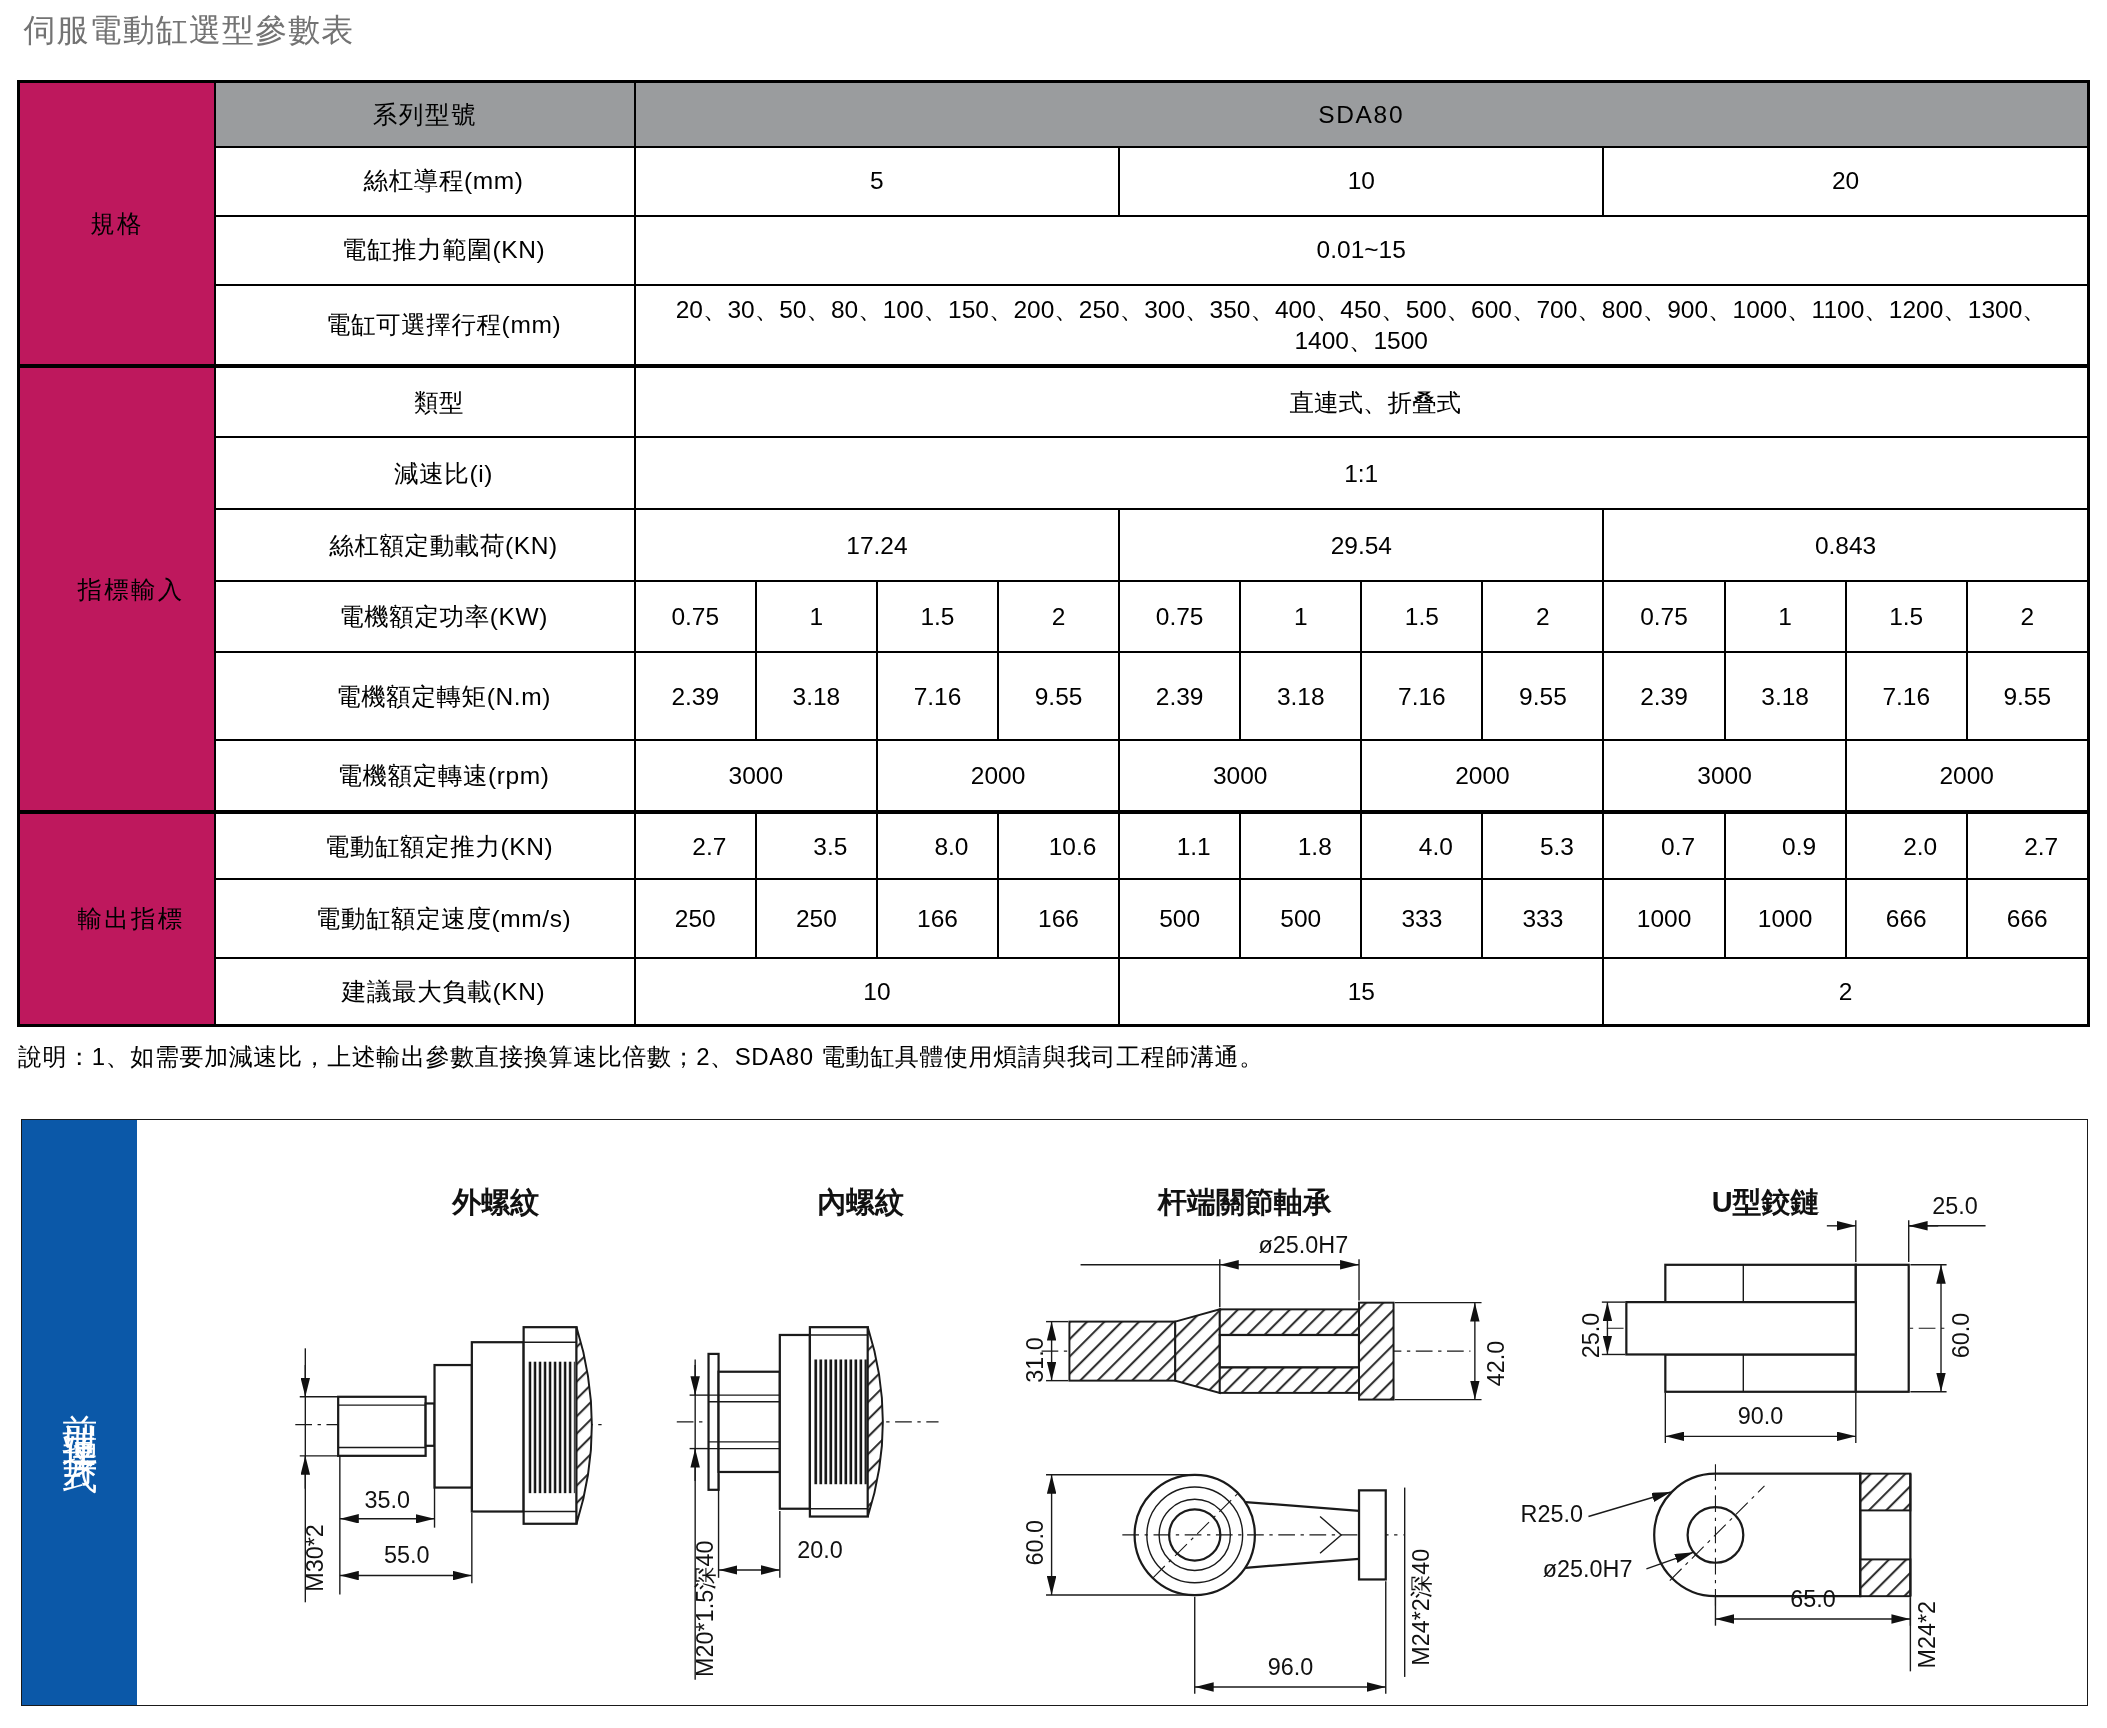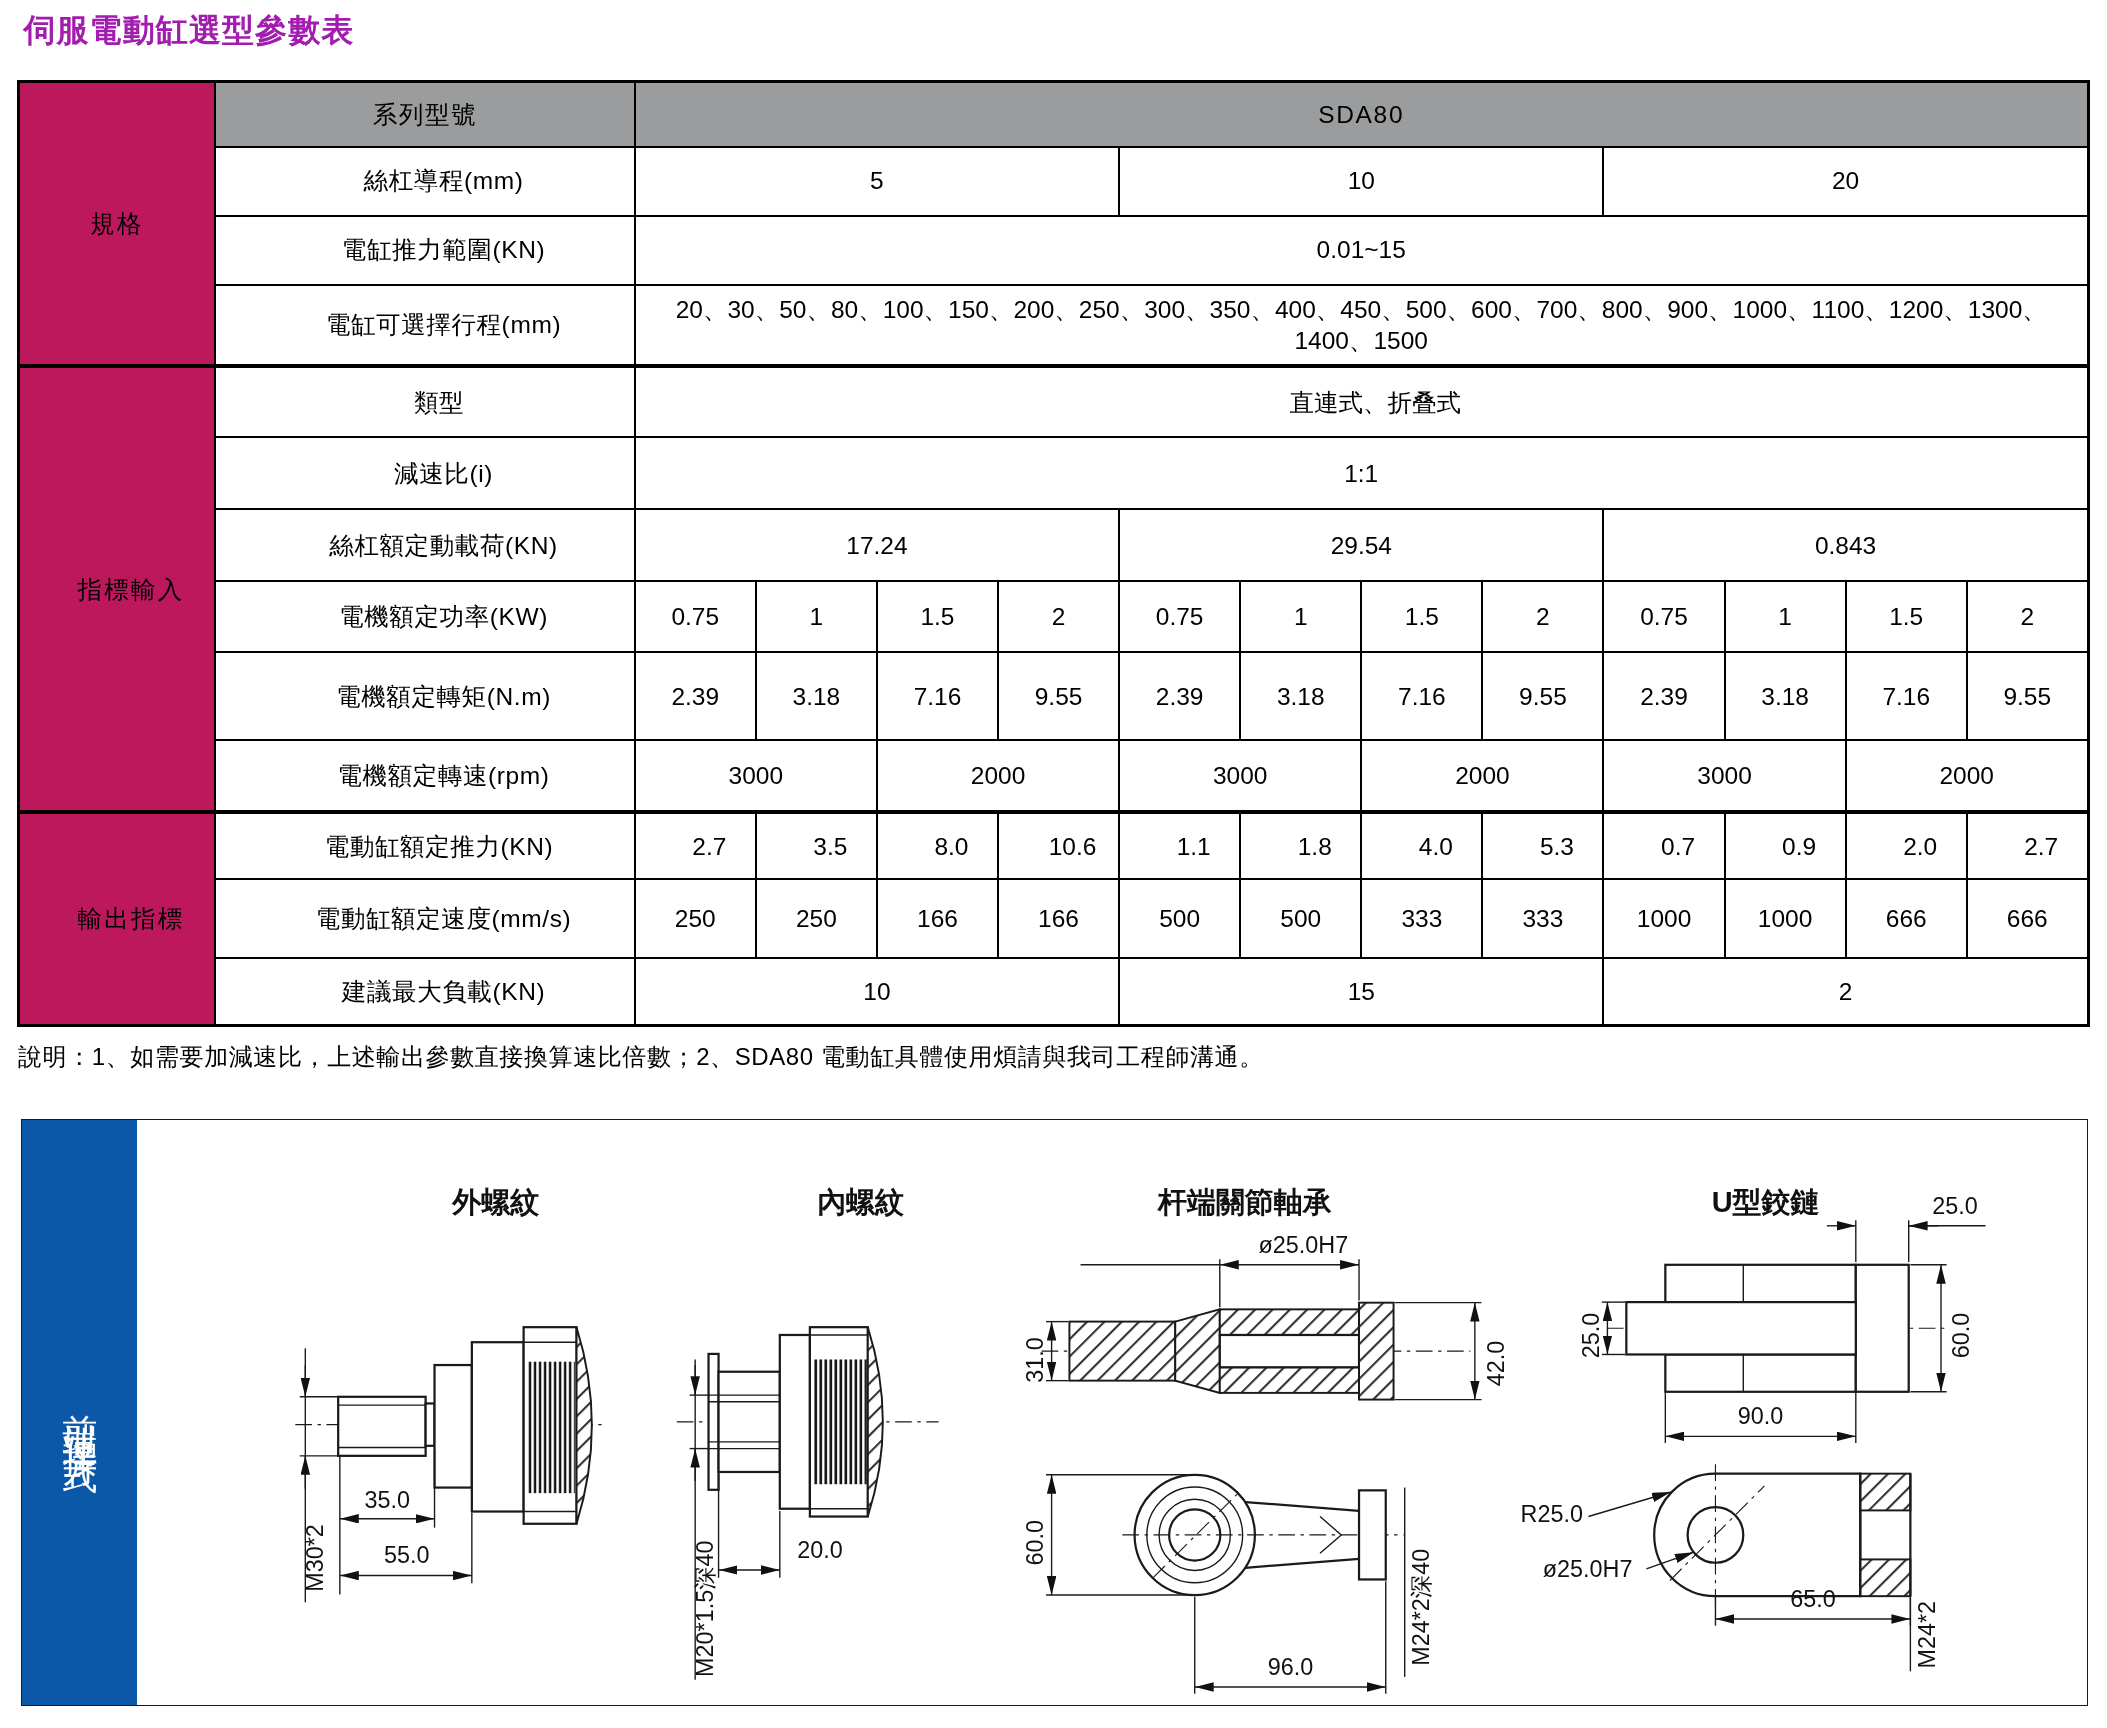--- a/index.html
+++ b/index.html
@@ -4,21 +4,21 @@
 <style>
   * { margin:0; padding:0; box-sizing:border-box; }
   html,body { background:#fff; }
   body {
     width:2108px; height:1729px;
     font-family:"Liberation Sans", sans-serif;
     color:#000; position:relative; overflow:hidden;
   }
   .page-title {
     margin:10px 0 0 23.4px;
-    font-size:32px; font-weight:bold; color:#a21caf;
+    font-size:32px; font-weight:normal; color:#737373;
     letter-spacing:1.1px; line-height:41px;
   }
   table.spec {
     border-collapse:collapse; table-layout:fixed;
     width:2073px; margin:29px 0 0 16.7px;
     border:3.3px solid #000;
   }
   table.spec td {
     border:2.2px solid #000;
     text-align:center; vertical-align:middle;

